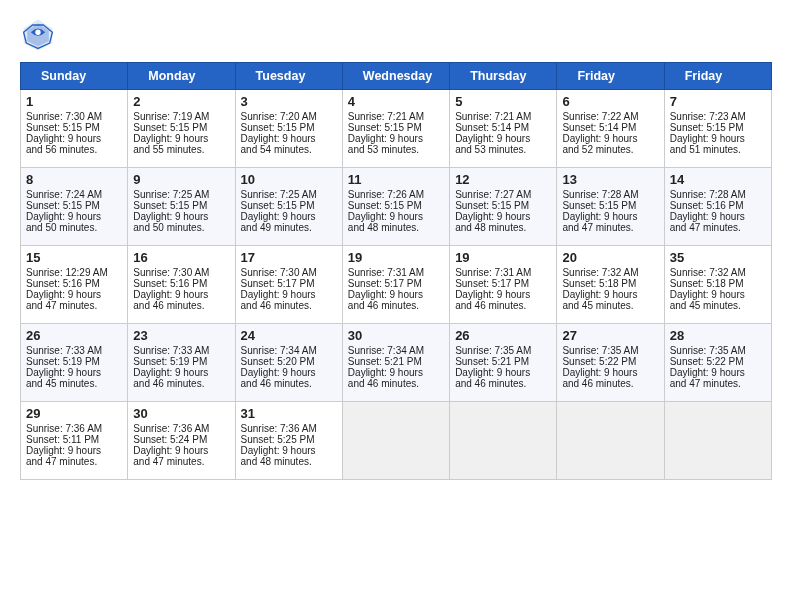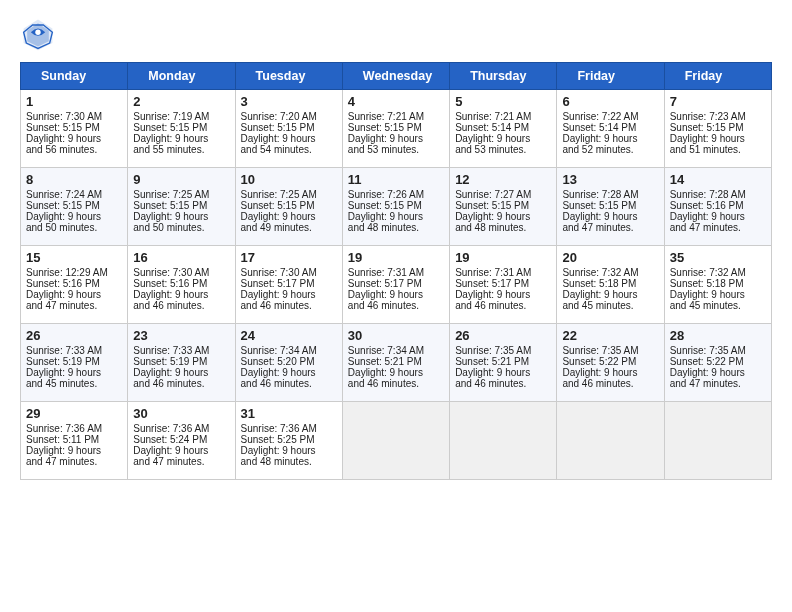--- a/index.html
+++ b/index.html
@@ -297,21 +297,21 @@
           <div>and 46 minutes.</div>
         </td>
         <td>
           <span class="day-num">26</span>
           <div>Sunrise: 7:35 AM</div>
           <div>Sunset: 5:21 PM</div>
           <div>Daylight: 9 hours</div>
           <div>and 46 minutes.</div>
         </td>
         <td>
-          <span class="day-num">22</span>
+          <span class="day-num">27</span>
           <div>Sunrise: 7:35 AM</div>
           <div>Sunset: 5:22 PM</div>
           <div>Daylight: 9 hours</div>
           <div>and 46 minutes.</div>
         </td>
         <td>
           <span class="day-num">28</span>
           <div>Sunrise: 7:35 AM</div>
           <div>Sunset: 5:22 PM</div>
           <div>Daylight: 9 hours</div>

